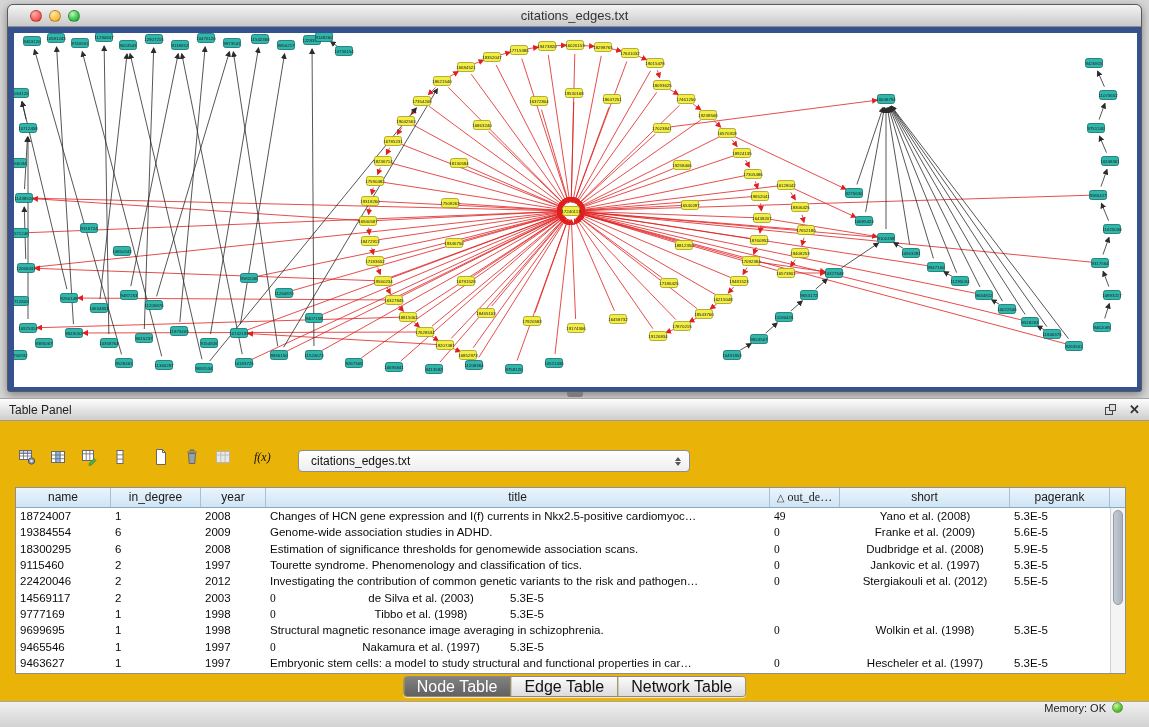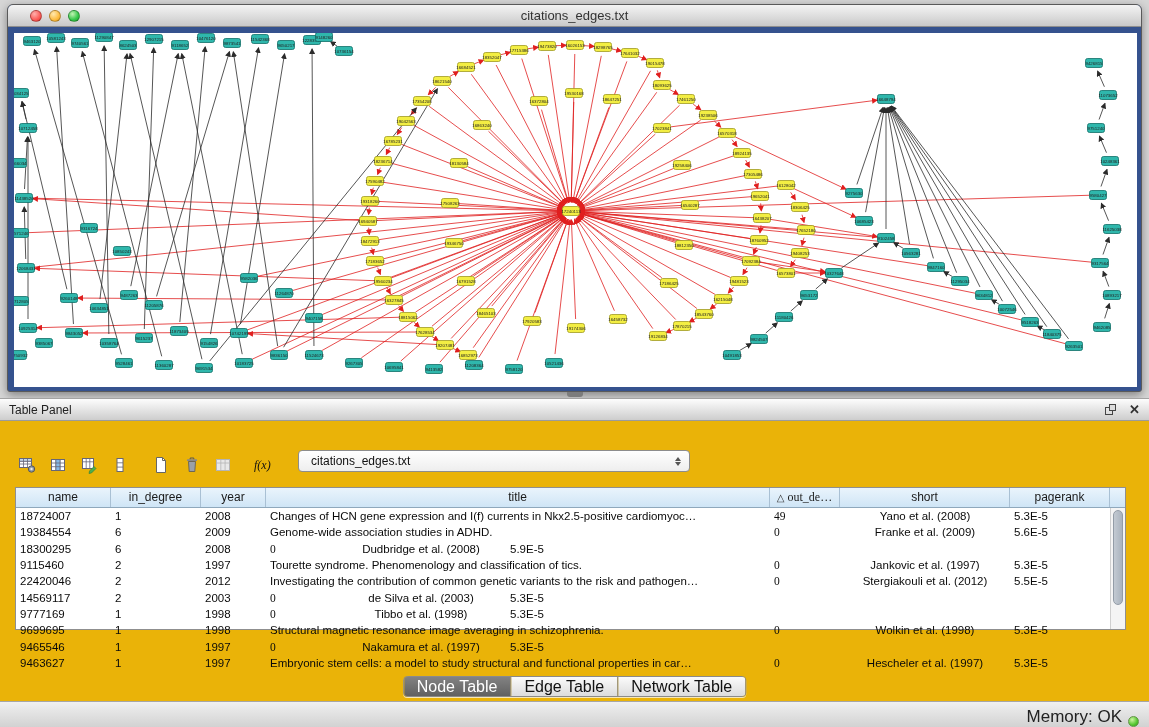--- a/index.html
+++ b/index.html
@@ -26,33 +26,33 @@
   
   .table-panel { position:absolute; left:0; top:398px; width:1149px; height:303px;
                  background:#eab308; border-top:1px solid #a3a3a3; }
   .panel-header { height:22px; background:linear-gradient(#fdfdfd,#cdcdcd);
                   border-bottom:1px solid #9b9b9b; display:flex; align-items:center; padding:0 9px; }
   .panel-title { font-size:12px; color:#222; flex:1; }
   .panel-actions { display:flex; align-items:center; gap:12px; }
   .close-x { font-size:13px; font-weight:bold; color:#333; line-height:13px; cursor:default; }
 
   .toolbar { position:absolute; left:14px; top:48px; height:28px; display:flex; align-items:center; gap:5px; }
-  .tbtn { width:26px; height:26px; display:flex; align-items:flex-end; justify-content:center;
+  .tbtn { width:26px; height:26px; display:flex; align-items:flex-start; justify-content:center;
           border-radius:3px; }
   .tbtn.gapL { margin-left:10px; }
   .combo { margin-left:16px; width:392px; height:22px; border:1px solid #8d8d8d; border-radius:4px;
            background:linear-gradient(#ffffff,#eeeeee); display:flex; align-items:center;
            padding:0 8px 0 12px; font-size:12px; color:#111; justify-content:space-between;
            box-shadow:inset 0 1px 0 #fff; }
   .combo-arrows { display:flex; flex-direction:column; gap:1px; align-items:center; }
   .combo-arrows i { width:0; height:0; border-left:3.5px solid transparent; border-right:3.5px solid transparent; display:block; }
   .combo-arrows .up { border-bottom:4px solid #555; }
   .combo-arrows .dn { border-top:4px solid #555; }
 
-  .table-wrap { position:absolute; left:15px; right:23px; top:88px; height:143px;
+  .table-wrap { position:absolute; left:15px; right:23px; top:88px; height:187px;
                 background:#fff; border:1px solid #8f8f8f; }
   .thead { display:flex; height:20px; background:linear-gradient(#eaf4fc,#cfe5f6);
            border-bottom:1px solid #8fa8bc; }
   .hcell { border-right:1px solid #a9c0d4; font-size:12px; color:#1a1a1a; text-align:center;
            line-height:19px; overflow:hidden; white-space:nowrap; }
   .h-fill { width:15px; border-right:none; }
   .sort { margin-right:3px; font-size:10px; color:#333; }
   .tbody { height:163px; overflow:hidden; }
   .trow { display:flex; height:16.3px; align-items:center; padding-right:15px; }
   .tcell { padding:0 4px; font-size:11.5px; color:#0a0a0a; overflow:hidden; white-space:nowrap; }
@@ -68,22 +68,22 @@
           border:1px solid #8a8a8a; border-radius:4px; overflow:hidden;
           box-shadow:0 1px 0 rgba(255,255,255,.7); }
   .tab { padding:2px 13px; font-size:16px; color:#111; background:linear-gradient(#fbfbfb,#dcdcdc);
          border-left:1px solid #8a8a8a; line-height:15px; }
   .tab:first-child { border-left:none; }
   .tab.selected { background:linear-gradient(#828282,#616161); color:#fff; }
 
   
   .statusbar { position:absolute; left:0; top:701px; width:1149px; height:26px;
                background:linear-gradient(#f0f0f0,#d2d2d2); border-top:1px solid #a6a6a6;
-               display:flex; align-items:flex-end; justify-content:flex-end; padding-right:10px; gap:6px;
-               font-size:17px; color:#222; }
+               display:flex; align-items:flex-start; justify-content:flex-end; padding-right:26px; gap:6px;
+               font-size:11px; color:#222; }
   .mem-dot { width:11px; height:11px; border-radius:50%; border:1px solid #639447;
              background:radial-gradient(circle at 35% 30%, #cdf5a0, #54c631 60%, #2f9e1e); }
 </style>
 </head>
 <body>
 
 <div class="net-window">
   <div class="titlebar">
     <div class="traffic">
       <span class="light red"></span>
@@ -954,20 +954,21 @@
           <div class="tcell c-year">2009</div>
           <div class="tcell c-title">Genome-wide association studies in ADHD.</div>
           <div class="tcell c-out">0</div>
           <div class="tcell c-short">Franke et al. (2009)</div>
           <div class="tcell c-pr">5.6E-5</div>
         </div>
         <div class="trow">
           <div class="tcell c-name">18300295</div>
           <div class="tcell c-in">6</div>
           <div class="tcell c-year">2008</div>
+          <div class="tcell c-title">Estimation of significance thresholds for genomewide association scans.</div>
           <div class="tcell c-out">0</div>
           <div class="tcell c-short">Dudbridge et al. (2008)</div>
           <div class="tcell c-pr">5.9E-5</div>
         </div>
         <div class="trow">
           <div class="tcell c-name">9115460</div>
           <div class="tcell c-in">2</div>
           <div class="tcell c-year">1997</div>
           <div class="tcell c-title">Tourette syndrome. Phenomenology and classification of tics.</div>
           <div class="tcell c-out">0</div>

